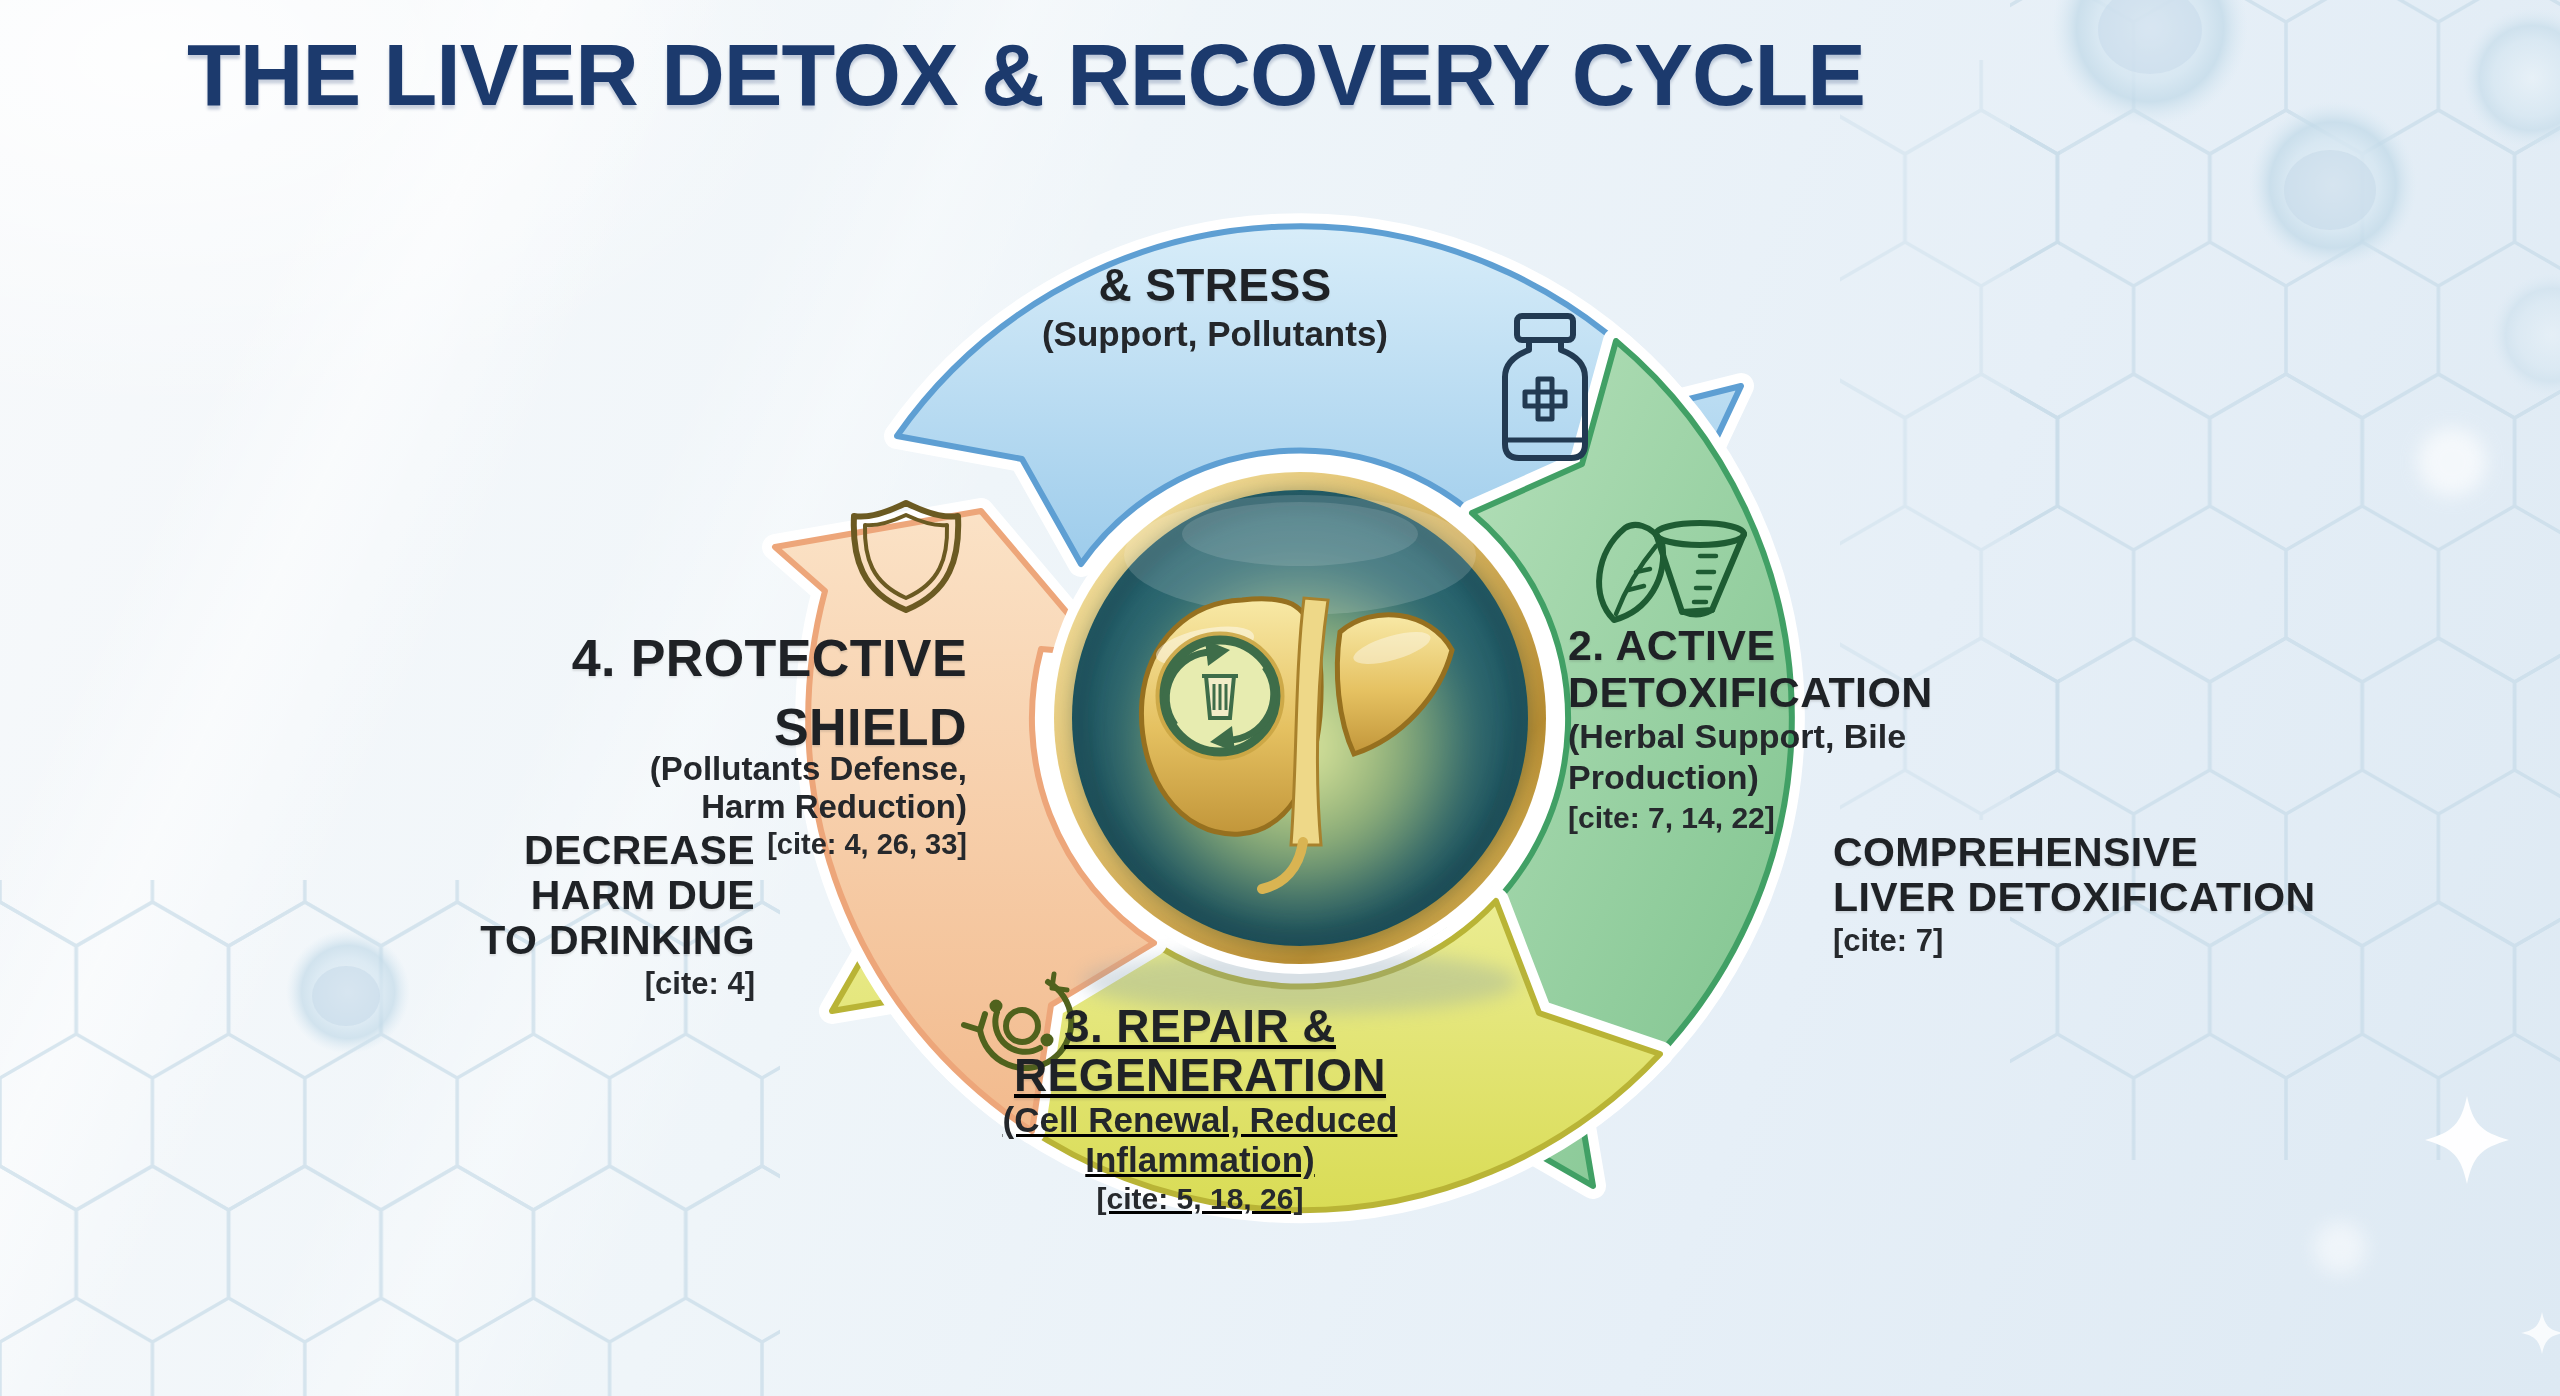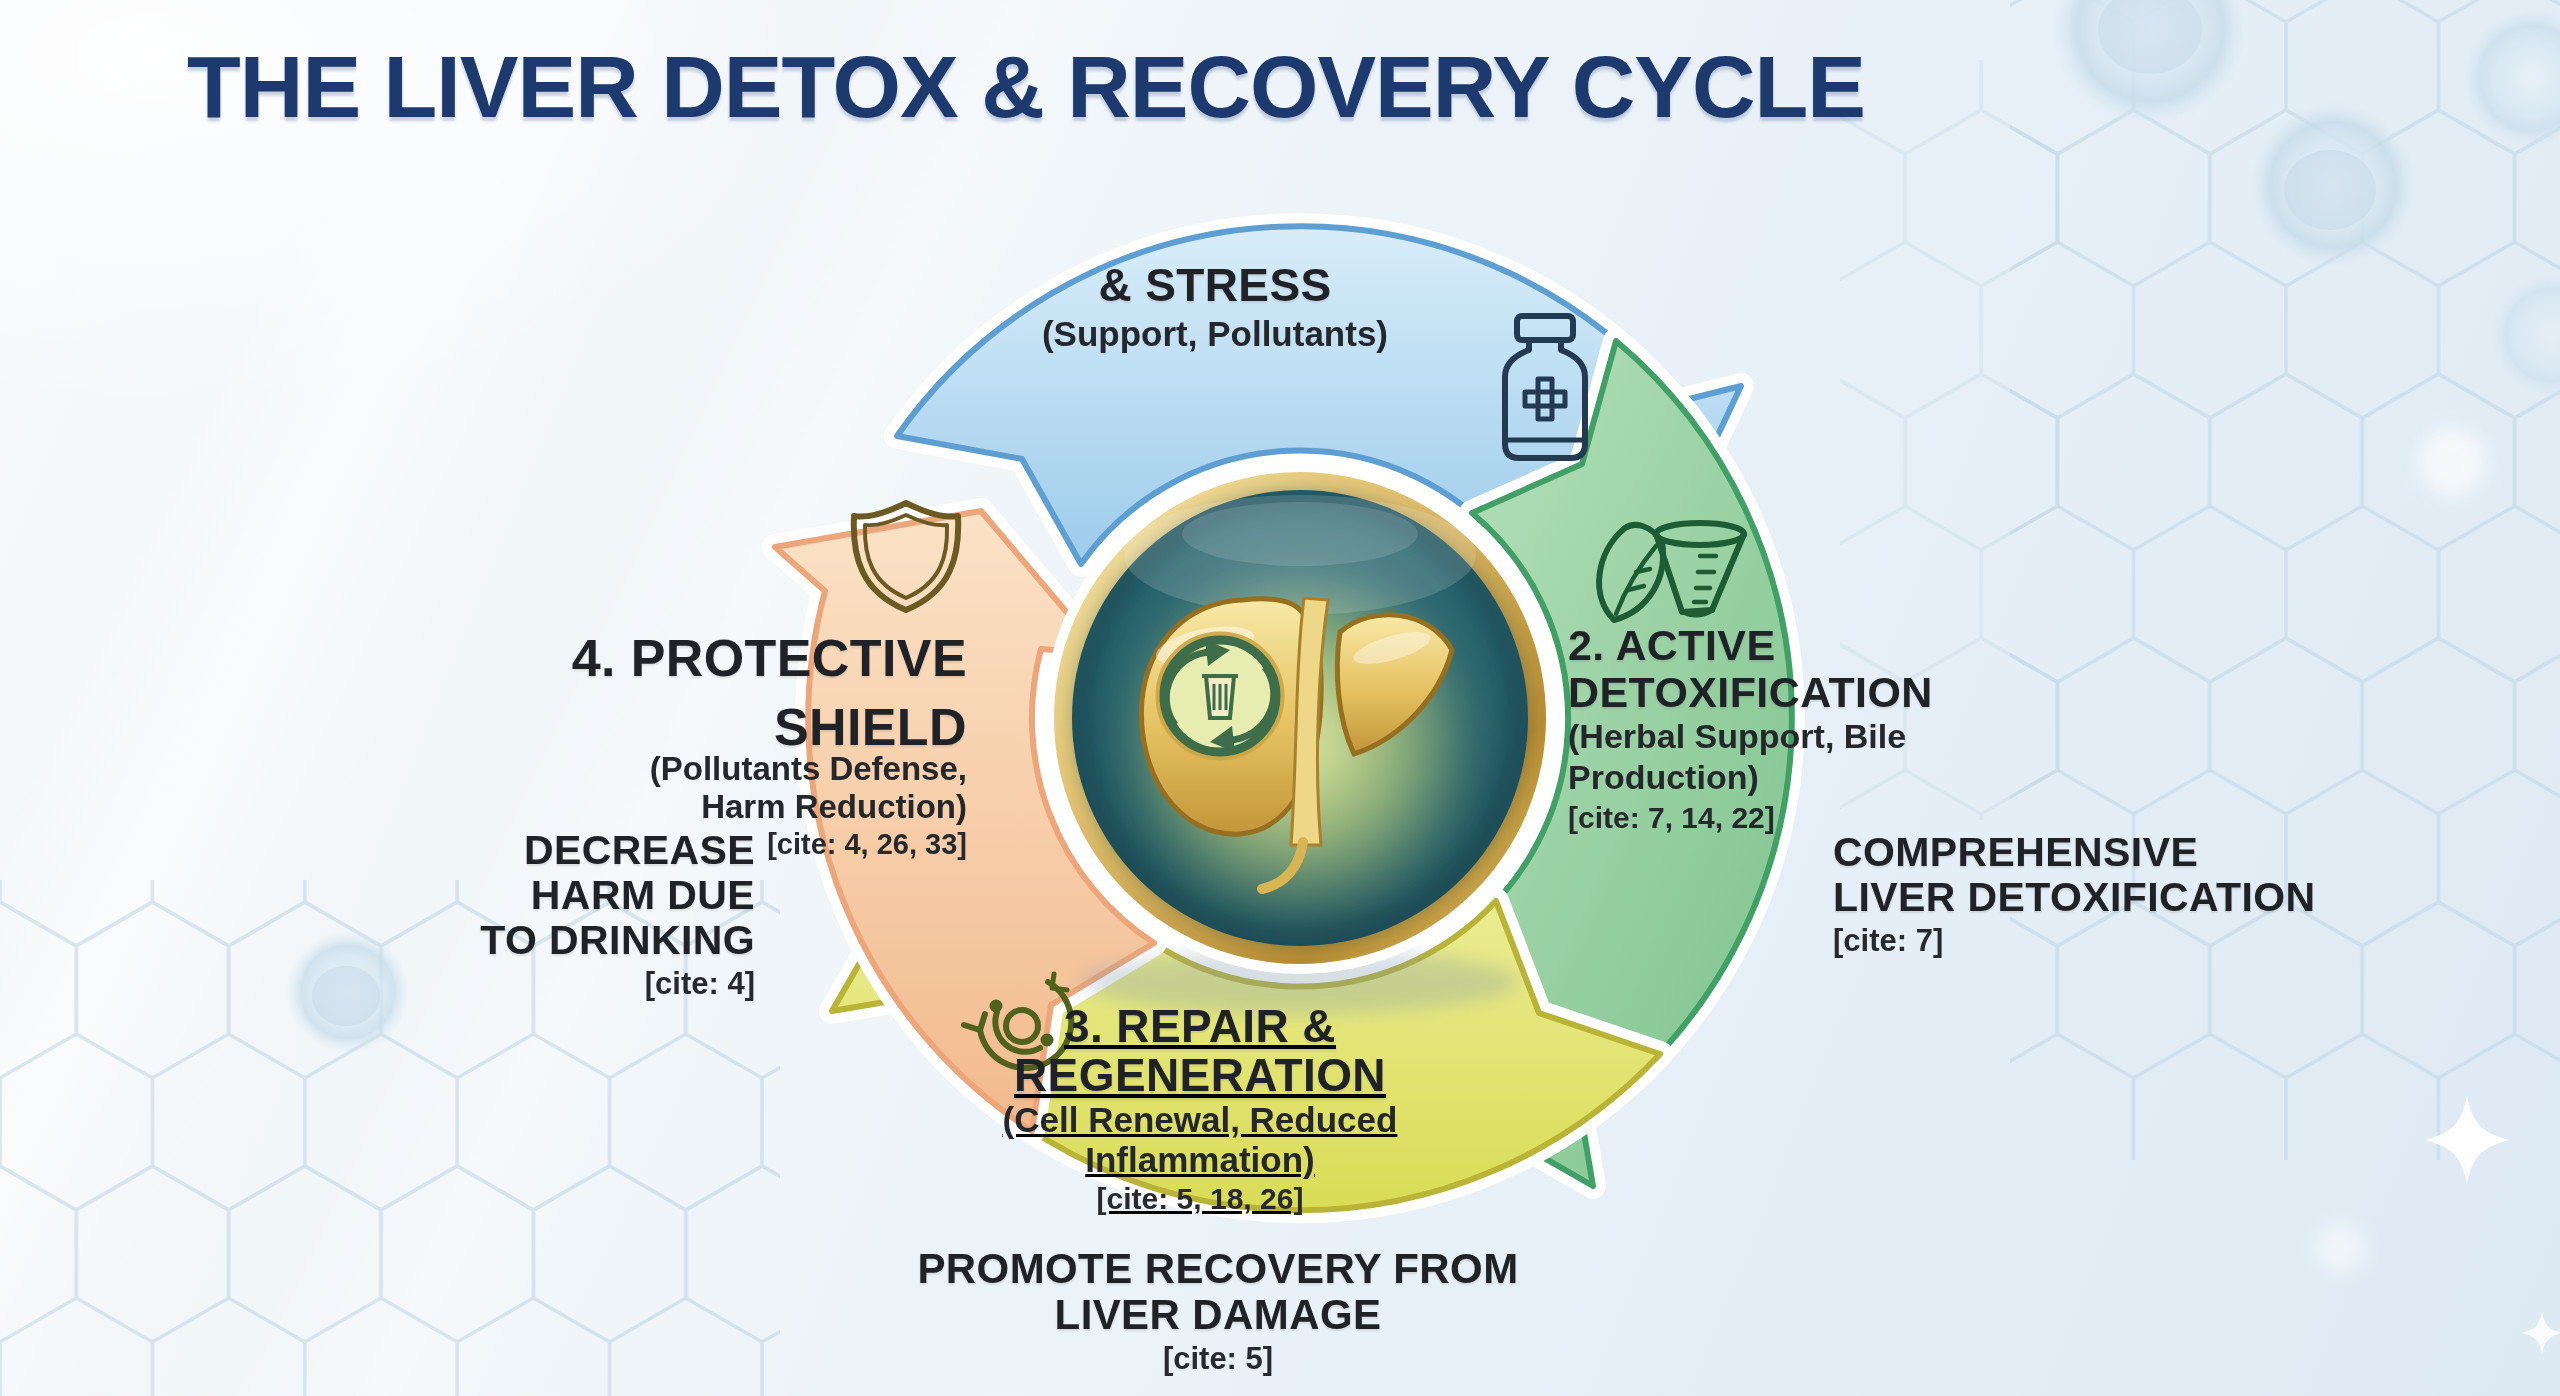--- a/index.html
+++ b/index.html
@@ -7,21 +7,21 @@
     font-family:"Liberation Sans", sans-serif;
     background:
       radial-gradient(1100px 600px at 6% 4%, rgba(255,255,255,.85), rgba(255,255,255,0) 60%),
       linear-gradient(112deg,#f7f9fb 0%,#eff5f9 38%,#e6eff7 70%,#dde9f3 100%);}
   .streaks{position:absolute;inset:0;pointer-events:none;background:
       linear-gradient(115deg, rgba(255,255,255,0) 12%, rgba(255,255,255,.5) 17%, rgba(255,255,255,0) 23%,
       rgba(255,255,255,0) 27%, rgba(255,255,255,.32) 32%, rgba(255,255,255,0) 38%);}
   svg.art{position:absolute;left:0;top:0;width:2560px;height:1396px;}
   .txt{position:absolute;}
   .txt div{white-space:nowrap;}
-  .title{left:0;top:36px;width:2052px;text-align:center;font-size:88px;font-weight:800;
+  .title{left:0;top:24px;width:2052px;text-align:center;font-size:88px;font-weight:800;
     color:#1c3a6d;letter-spacing:-1px;text-shadow:0 4px 3px rgba(23,52,105,.22);}
   .h{font-weight:800;color:#1f2226;letter-spacing:.4px;text-shadow:0 2px 2px rgba(70,70,70,.14);}
   .s{font-weight:600;color:#24272b;}
   .c{font-weight:600;color:#26292d;}
   #stage1{left:1015px;top:260px;width:400px;text-align:center;}
   #stage1 .h{font-size:46px;line-height:51px;}
   #stage1 .s{font-size:35px;line-height:46px;}
   #stage2{left:1568px;top:622px;width:420px;text-align:left;}
   #stage2 .h{font-size:43px;line-height:47px;}
   #stage2 .s{font-size:34px;line-height:41px;}
@@ -252,18 +252,13 @@
     <div class="h">TO DRINKING</div>
     <div class="c">[cite: 4]</div>
   </div>
 
   <div class="txt" id="callout-right">
     <div class="h">COMPREHENSIVE</div>
     <div class="h">LIVER DETOXIFICATION</div>
     <div class="c">[cite: 7]</div>
   </div>
 
-  <div class="txt" id="callout-bottom">
-    <div class="h">PROMOTE RECOVERY FROM</div>
-    <div class="h">LIVER DAMAGE</div>
-    <div class="c">[cite: 5]</div>
-  </div>
 </div>
 
 </body></html>

